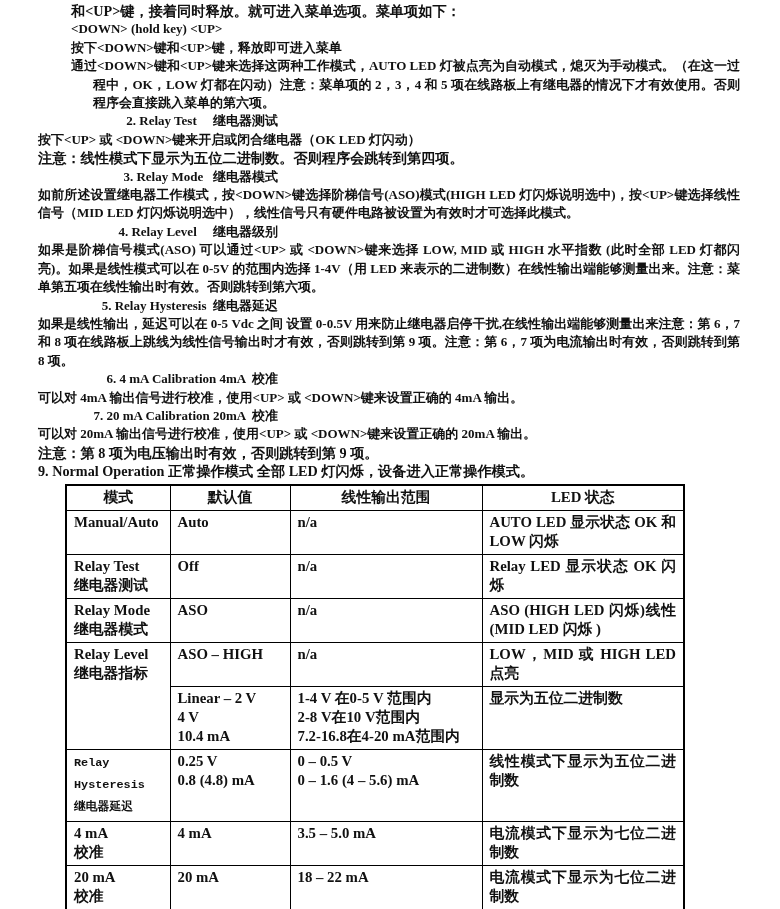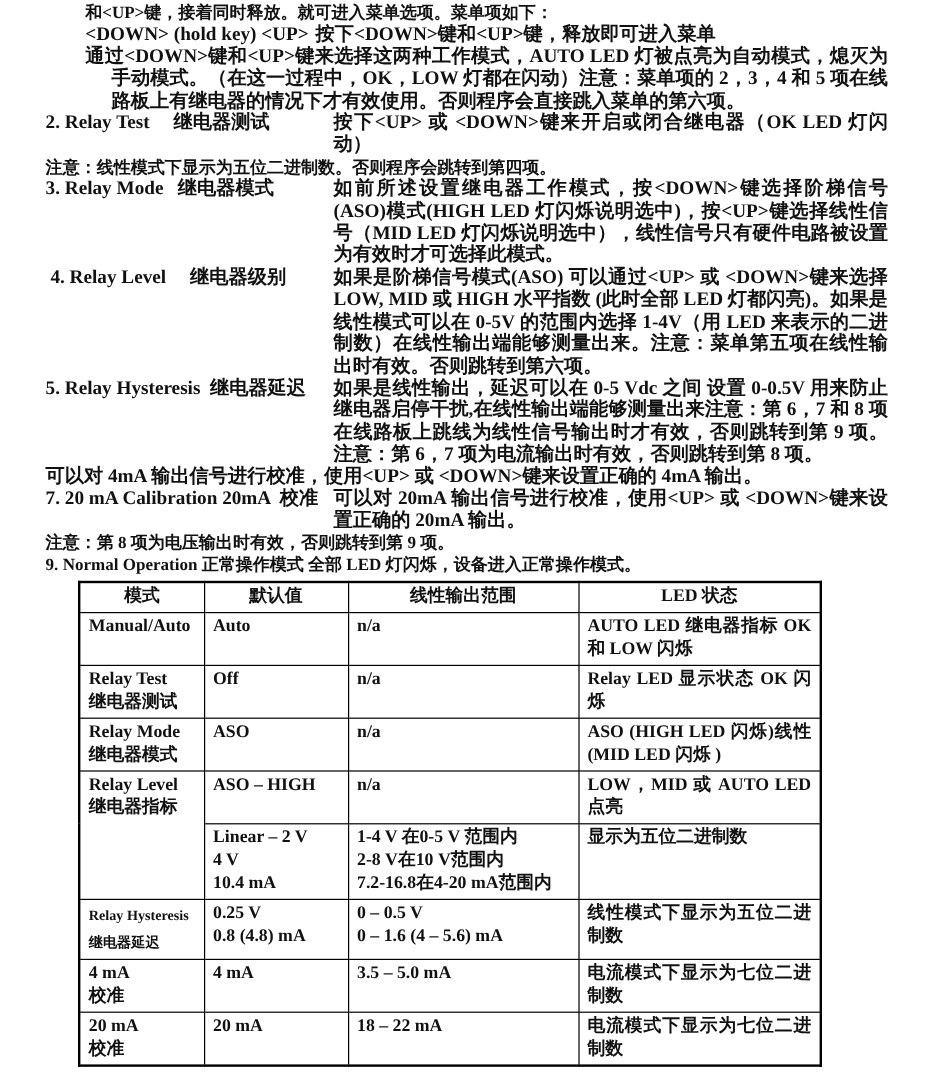--- a/index.html
+++ b/index.html
@@ -3,40 +3,40 @@
 <meta charset="utf-8">
 <style>
   html,body{margin:0;padding:0;}
   body{
     width:780px;height:909px;overflow:hidden;background:#ffffff;
     font-family:"Liberation Serif","DejaVu Serif",serif;
     font-weight:bold;color:#111;
   }
   .page{padding:2px 40px 0 38px;}
   .ln{margin:0;font-size:14.2px;line-height:18.4px;}
-  .row{display:flex;margin:0;font-size:16px;line-height:18.4px;}
+  .row{display:flex;margin:0;font-size:13px;line-height:18.4px;flex-direction:column;}
   .indent-a{margin-left:33px;}
   .lbl{flex:0 0 auto;white-space:pre-wrap;}
   .lbl-a{width:192px;}
-  .lbl-b{width:240px;}
+  .lbl-b{width:240px;text-align:right;}
   .desc{flex:1 1 auto;text-align:justify;}
   .hang{text-indent:-22px;padding-left:22px;}
   table.spec{
     border-collapse:collapse;table-layout:fixed;width:618px;
     margin:3px 0 0 27px;font-size:14.8px;line-height:19px;
   }
   table.spec td,table.spec th{
     border:1.5px solid #000;vertical-align:top;
     padding:2px 7px 3px 7px;white-space:pre-line;overflow:hidden;
   }
   table.spec{border:2px solid #000;}
   th.hdr{text-align:center;font-weight:bold;padding:1px 4px 2px 4px;}
   td.mode{text-align:left;}
   td.led{text-align:justify;}
-  td.small{font-size:11.8px;line-height:22px;}
+  td.small{font-size:11.8px;line-height:22px;font-family:Liberation Mono, monospace;}
   .h24{height:21px;} .h44{height:39px;} .h43{height:38px;}
   .h62{height:57px;} .h46{height:41px;} .h42{height:37px;} .h40{height:34px;}
 </style>
 </head>
 <body>
 
 <div class="page">
 
   <p class="ln indent-a">和&lt;UP&gt;键，接着同时释放。就可进入菜单选项。菜单项如下：</p>
 
@@ -65,20 +65,21 @@
     <div class="lbl lbl-b"> 4. Relay Level     继电器级别</div>
     <div class="desc">如果是阶梯信号模式(ASO) 可以通过&lt;UP&gt; 或 &lt;DOWN&gt;键来选择 LOW, MID 或 HIGH 水平指数 (此时全部 LED 灯都闪亮)。如果是线性模式可以在 0-5V 的范围内选择 1-4V（用 LED 来表示的二进制数）在线性输出端能够测量出来。注意：菜单第五项在线性输出时有效。否则跳转到第六项。</div>
   </div>
 
   <div class="row">
     <div class="lbl lbl-b">5. Relay Hysteresis  继电器延迟</div>
     <div class="desc">如果是线性输出，延迟可以在 0-5 Vdc 之间 设置 0-0.5V 用来防止继电器启停干扰,在线性输出端能够测量出来注意：第 6，7 和 8 项在线路板上跳线为线性信号输出时才有效，否则跳转到第 9 项。注意：第 6，7 项为电流输出时有效，否则跳转到第 8 项。</div>
   </div>
 
   <div class="row">
+    <div class="lbl lbl-b">6. 4 mA Calibration 4mA  校准</div>
     <div class="desc">可以对 4mA 输出信号进行校准，使用&lt;UP&gt; 或 &lt;DOWN&gt;键来设置正确的 4mA 输出。</div>
   </div>
 
   <div class="row">
     <div class="lbl lbl-b">7. 20 mA Calibration 20mA  校准</div>
     <div class="desc">可以对 20mA 输出信号进行校准，使用&lt;UP&gt; 或 &lt;DOWN&gt;键来设置正确的 20mA 输出。</div>
   </div>
 
   <p class="ln">注意：第 8 项为电压输出时有效，否则跳转到第 9 项。</p>
 
@@ -96,42 +97,42 @@
         <tr class="h24">
       <th class="hdr">模式</th>
       <th class="hdr">默认值</th>
       <th class="hdr">线性输出范围</th>
       <th class="hdr">LED  状态</th>
     </tr>
     <tr class="h44">
       <td class="mode">Manual/Auto</td>
       <td>Auto</td>
       <td>n/a</td>
-      <td class="led">AUTO LED  继电器指标 OK 和 LOW 闪烁</td>
+      <td class="led">AUTO LED  显示状态 OK 和 LOW 闪烁</td>
     </tr>
     <tr class="h44">
       <td class="mode">Relay Test
 继电器测试</td>
       <td>Off</td>
       <td>n/a</td>
       <td class="led">Relay  LED  显示状态  OK 闪烁</td>
     </tr>
     <tr class="h43">
       <td class="mode">Relay Mode
 继电器模式</td>
       <td>ASO</td>
       <td>n/a</td>
       <td class="led">ASO (HIGH LED  闪烁)线性 (MID LED  闪烁 )</td>
     </tr>
     <tr class="h43">
       <td class="mode" rowspan="2">Relay Level
 继电器指标</td>
       <td>ASO – HIGH</td>
       <td>n/a</td>
-      <td class="led">LOW，MID  或   AUTO LED  点亮</td>
+      <td class="led">LOW，MID  或   HIGH LED  点亮</td>
     </tr>
     <tr class="h62">
       <td>Linear – 2 V
 4 V
 10.4 mA</td>
       <td>1-4 V  在0-5 V  范围内
 2-8 V在10 V范围内
 7.2-16.8在4-20 mA范围内</td>
       <td class="led">显示为五位二进制数</td>
     </tr>

